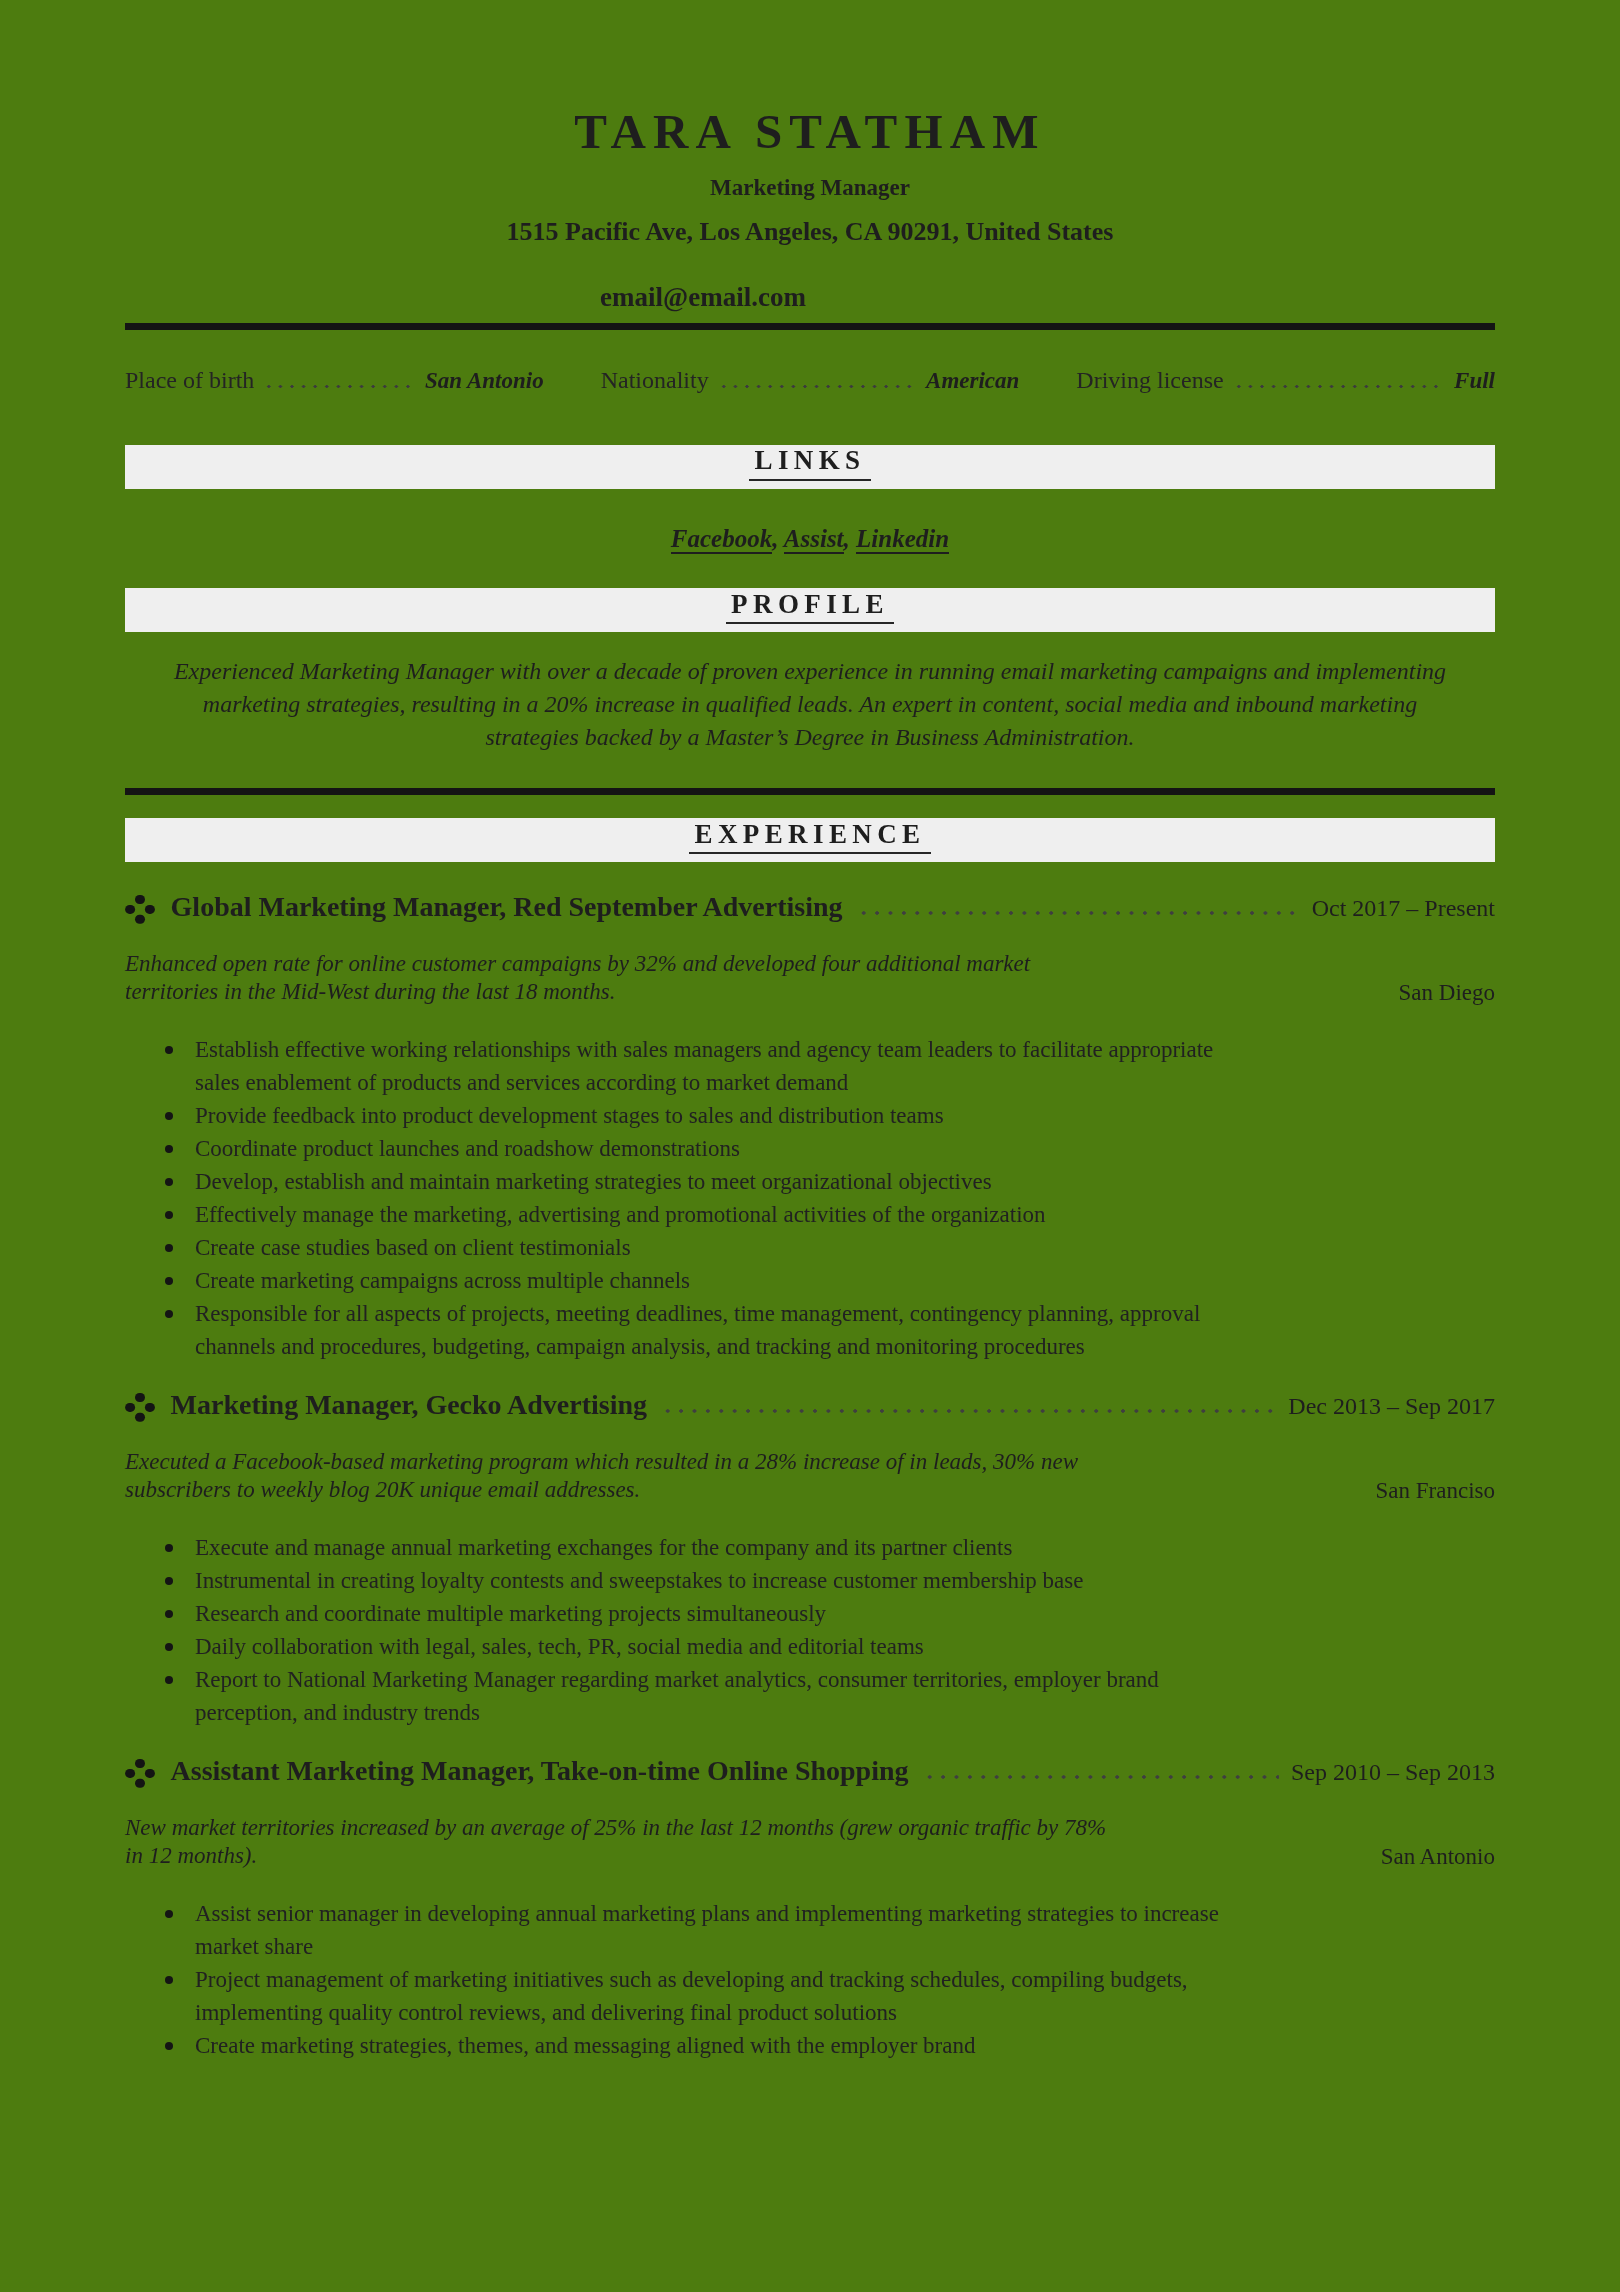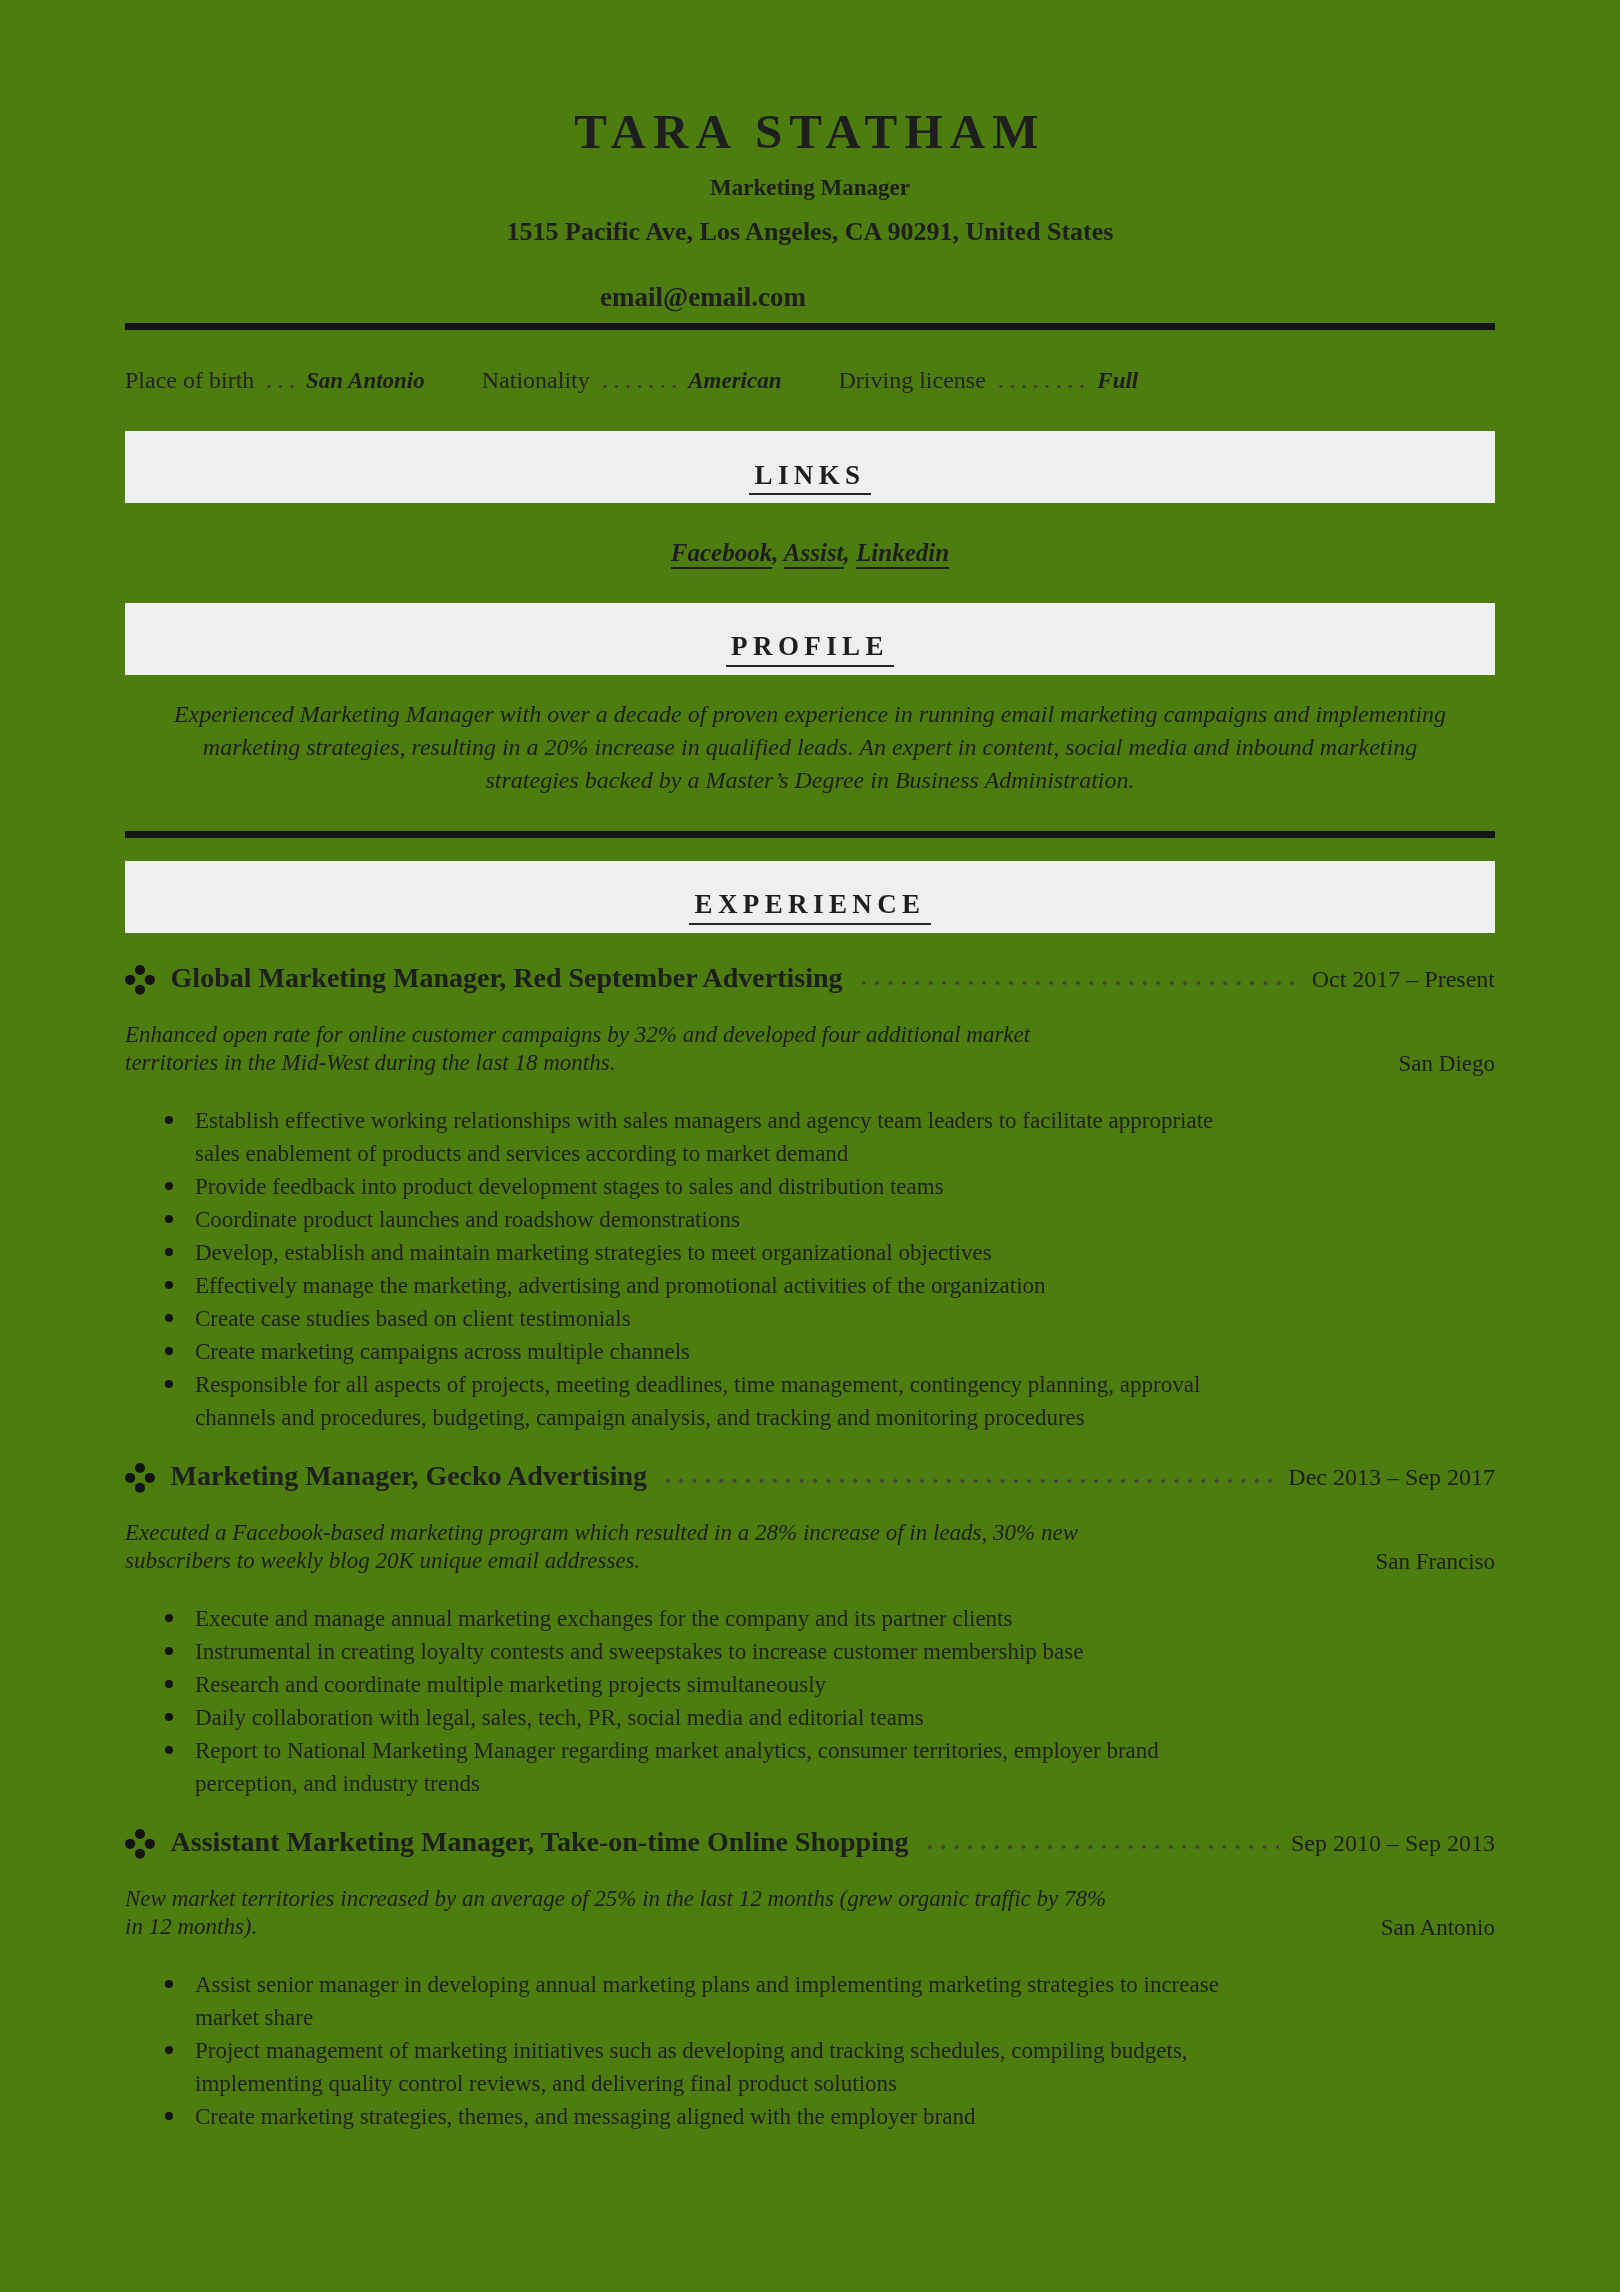--- a/index.html
+++ b/index.html
@@ -37,41 +37,41 @@
     height: 2.7px;
     border-top: 5.4px solid #141414;
     border-bottom: 2.7px solid #141414;
   }
   .double-rule.rule-2 { margin-top: 34px; }
 
   
   .details {
     margin-top: 36px;
     display: grid;
-    grid-template-columns: 1fr 1fr 1fr 1fr;
+    grid-template-columns: 1fr 1fr 1fr;
     column-gap: 57px;
     row-gap: 13.4px;
   }
   .detail-row { display: flex; align-items: baseline; font-size: 24px; line-height: 29px; }
   .dlabel { white-space: nowrap; color: #242424; }
   .leader {
     flex: 1;
     align-self: stretch;
     margin: 0 9px;
     background-image: radial-gradient(circle, #3c3c3c 1.5px, transparent 1.8px);
     background-size: 11.6px 5.4px;
     background-repeat: repeat-x;
     background-position: left bottom 6.3px;
   }
   .dvalue { white-space: nowrap; font-weight: bold; font-style: italic; font-size: 23px; }
 
   
   .band {
     margin-top: 36px;
-    height: 72px;
+    height: 44px;
     background: #efefef;
     display: flex;
     align-items: flex-end;
     justify-content: center;
   }
   .band-title {
     font-size: 27px;
     font-weight: bold;
     letter-spacing: 5.4px;
     line-height: 1;

